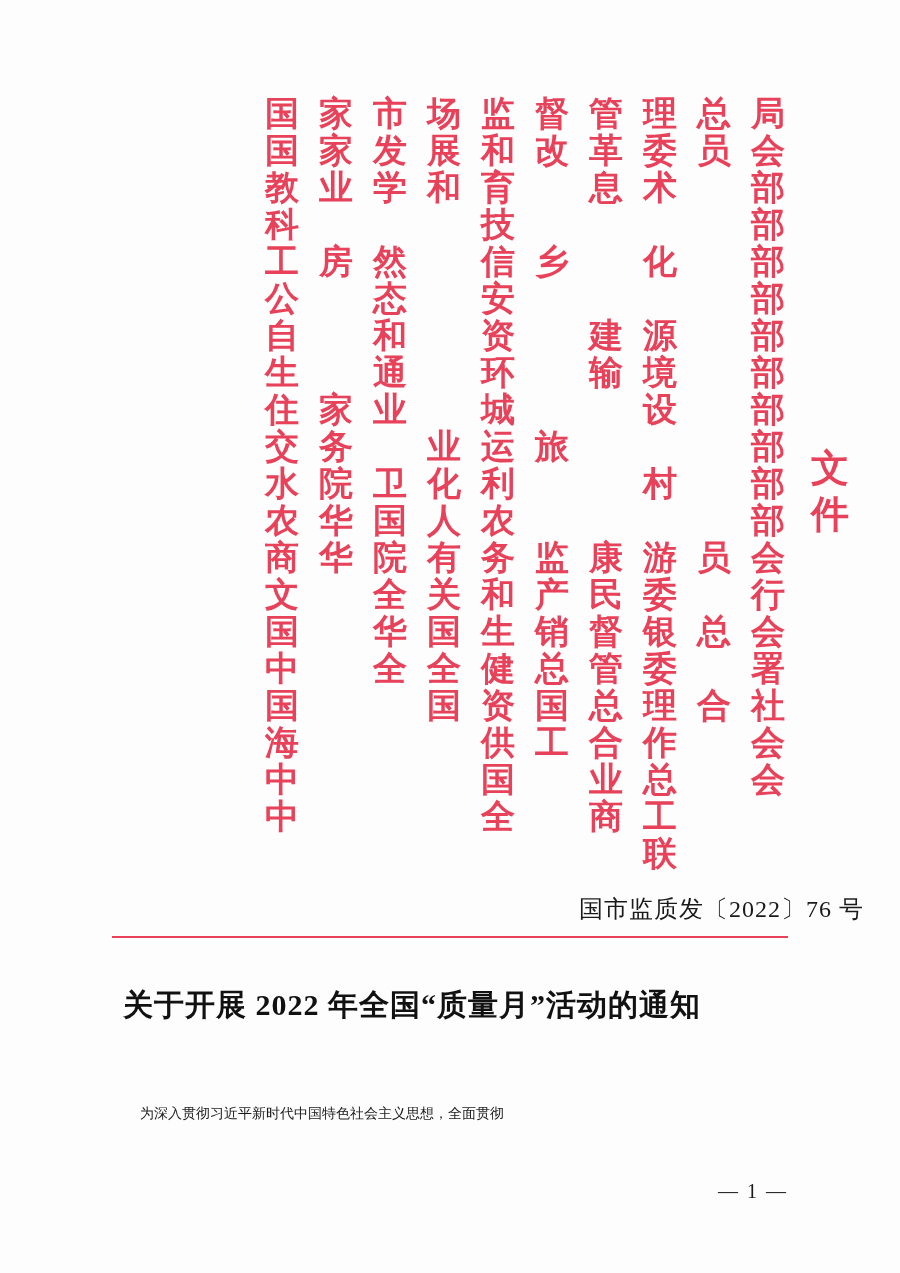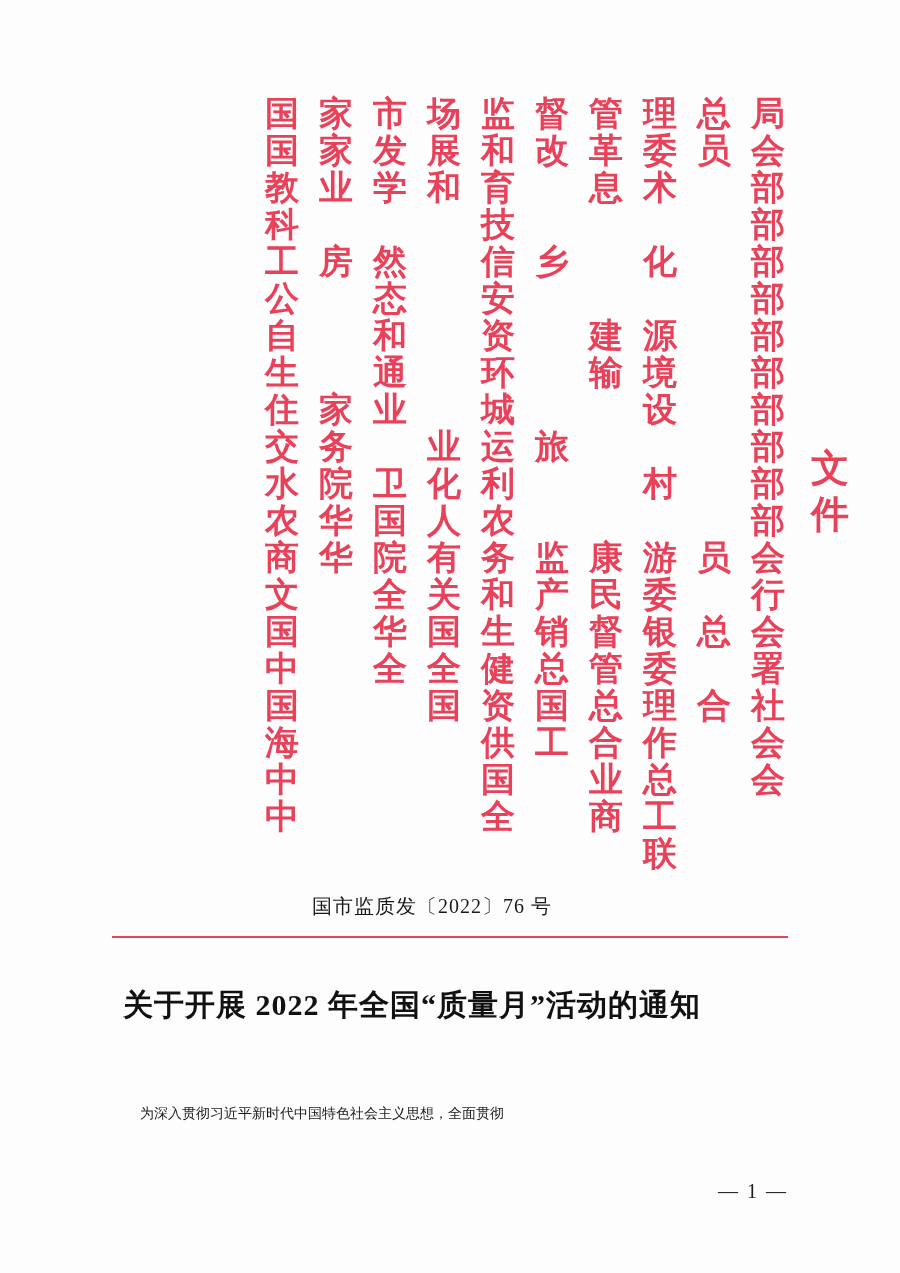--- a/index.html
+++ b/index.html
@@ -78,22 +78,22 @@
     text-align: center;
   }
   #wenjian span { display: block; }
 
   
   #doc-number {
     position: absolute;
     left: 0;
     top: 893px;
     width: 864px;
-    text-align: center;
-    font-size: 20px;
+    text-align: right;
+    font-size: 24px;
     letter-spacing: 1px;
     color: #1a1a1a;
   }
 
   
   #red-rule {
     position: absolute;
     left: 112px;
     top: 936px;
     width: 676px;

